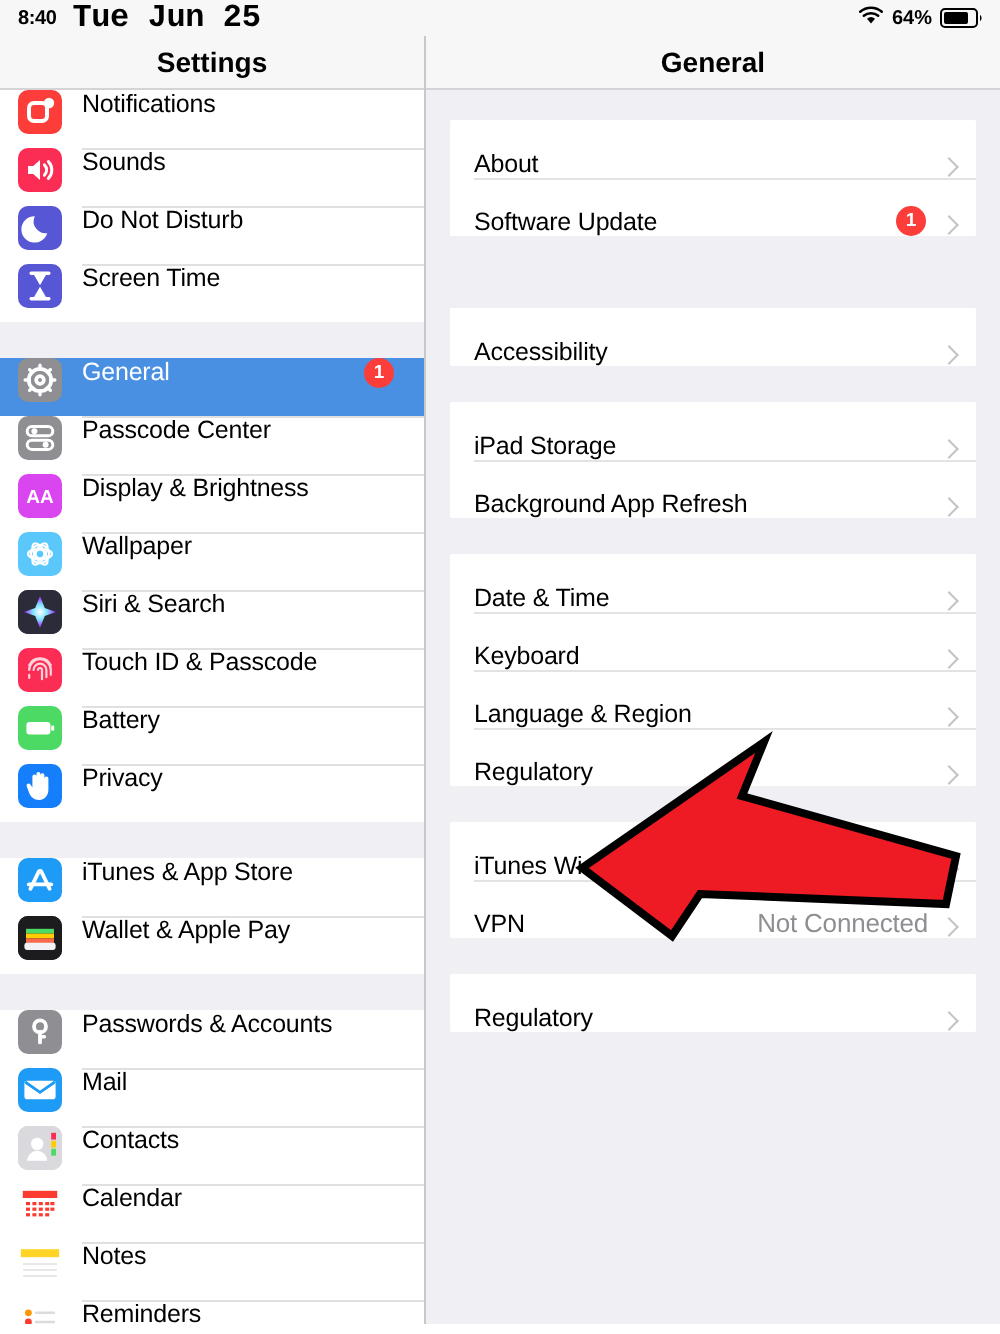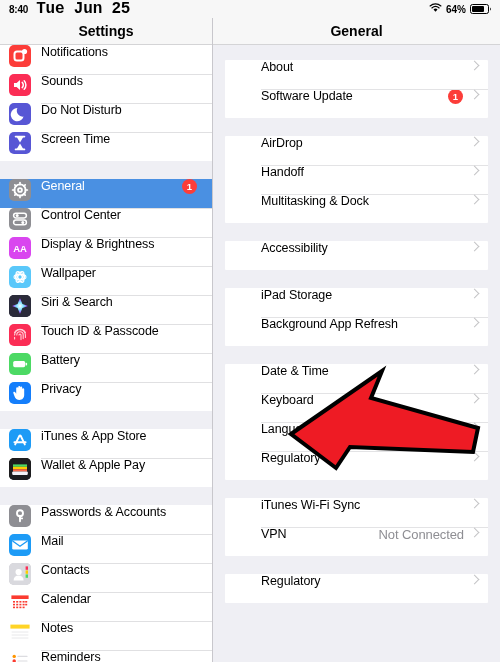--- a/index.html
+++ b/index.html
@@ -96,24 +96,23 @@
     display:flex; align-items:center; justify-content:center;
     font-size:14px; font-weight:bold; color:#000;
     border-bottom:1px solid #d4d4d6;
   }
   .det-scroll { flex:1; overflow:hidden; padding:0; }
   .dgap-top { height:15px; }
   .dgroup { background:#ffffff; margin:0 12px; border-radius:1px; }
   .dgap { height:18px; }
   .drow {
     height:29px;
-    display:flex; align-items:flex-start;
+    display:flex; align-items:flex-end;
     padding:0 10px 0 12px;
     position:relative;
-    margin-left:24px;
   }
   .drow + .drow::before {
     content:""; position:absolute; left:12px; right:0; top:0;
     height:1px; background:#e3e3e5;
   }
   .dlabel { font-size:12.5px; color:#000; letter-spacing:-.1px; }
   .dspacer { flex:1; }
   .dvalue { font-size:13px; color:#8e8e93; margin-right:7px; letter-spacing:-.1px; }
   .dbadge {
     width:15px; height:15px; border-radius:50%;
@@ -244,21 +243,21 @@
             </div>
             <div class="srow">
               <span class="sicon" style="background: rgb(142, 142, 147);">
                 <svg width="22" height="22" viewBox="0 0 22 22">
                   <rect x="4.6" y="5.3" width="12.8" height="4.6" rx="2.3" fill="none" stroke="#fff" stroke-width="1.5"></rect>
                   <circle cx="8.2" cy="7.6" r="1.5" fill="#fff"></circle>
                   <rect x="4.6" y="12.1" width="12.8" height="4.6" rx="2.3" fill="none" stroke="#fff" stroke-width="1.5"></rect>
                   <circle cx="13.8" cy="14.4" r="1.5" fill="#fff"></circle>
                 </svg>
               </span>
-              <span class="slabel">Control Center</span>
+              <span class="slabel">Passcode Center</span>
             </div>
             <div class="srow">
               <span class="sicon" style="background: #d946ef;">
                 <svg width="22" height="22" viewBox="0 0 22 22">
                   <text x="11" y="14.6" font-family="Liberation Sans, sans-serif" font-size="9.5" font-weight="bold" fill="#fff" text-anchor="middle">AA</text>
                 </svg>
               </span>
               <span class="slabel">Display &amp; Brightness</span>
             </div>
             <div class="srow">
@@ -454,37 +453,20 @@
               <span class="chev"></span>
             </div>
             <div class="drow">
               <span class="dlabel">Software Update</span>
               <span class="dspacer"></span>
               <span class="dbadge">1</span>
               <span class="chev"></span>
             </div>
           </div>
           <div class="dgap"></div>
-          <div class="dgroup">
-            <div class="drow">
-              <span class="dlabel">AirDrop</span>
-              <span class="dspacer"></span>
-              <span class="chev"></span>
-            </div>
-            <div class="drow">
-              <span class="dlabel">Handoff</span>
-              <span class="dspacer"></span>
-              <span class="chev"></span>
-            </div>
-            <div class="drow">
-              <span class="dlabel">Multitasking &amp; Dock</span>
-              <span class="dspacer"></span>
-              <span class="chev"></span>
-            </div>
-          </div>
           <div class="dgap"></div>
           <div class="dgroup">
             <div class="drow">
               <span class="dlabel">Accessibility</span>
               <span class="dspacer"></span>
               <span class="chev"></span>
             </div>
           </div>
           <div class="dgap"></div>
           <div class="dgroup">

